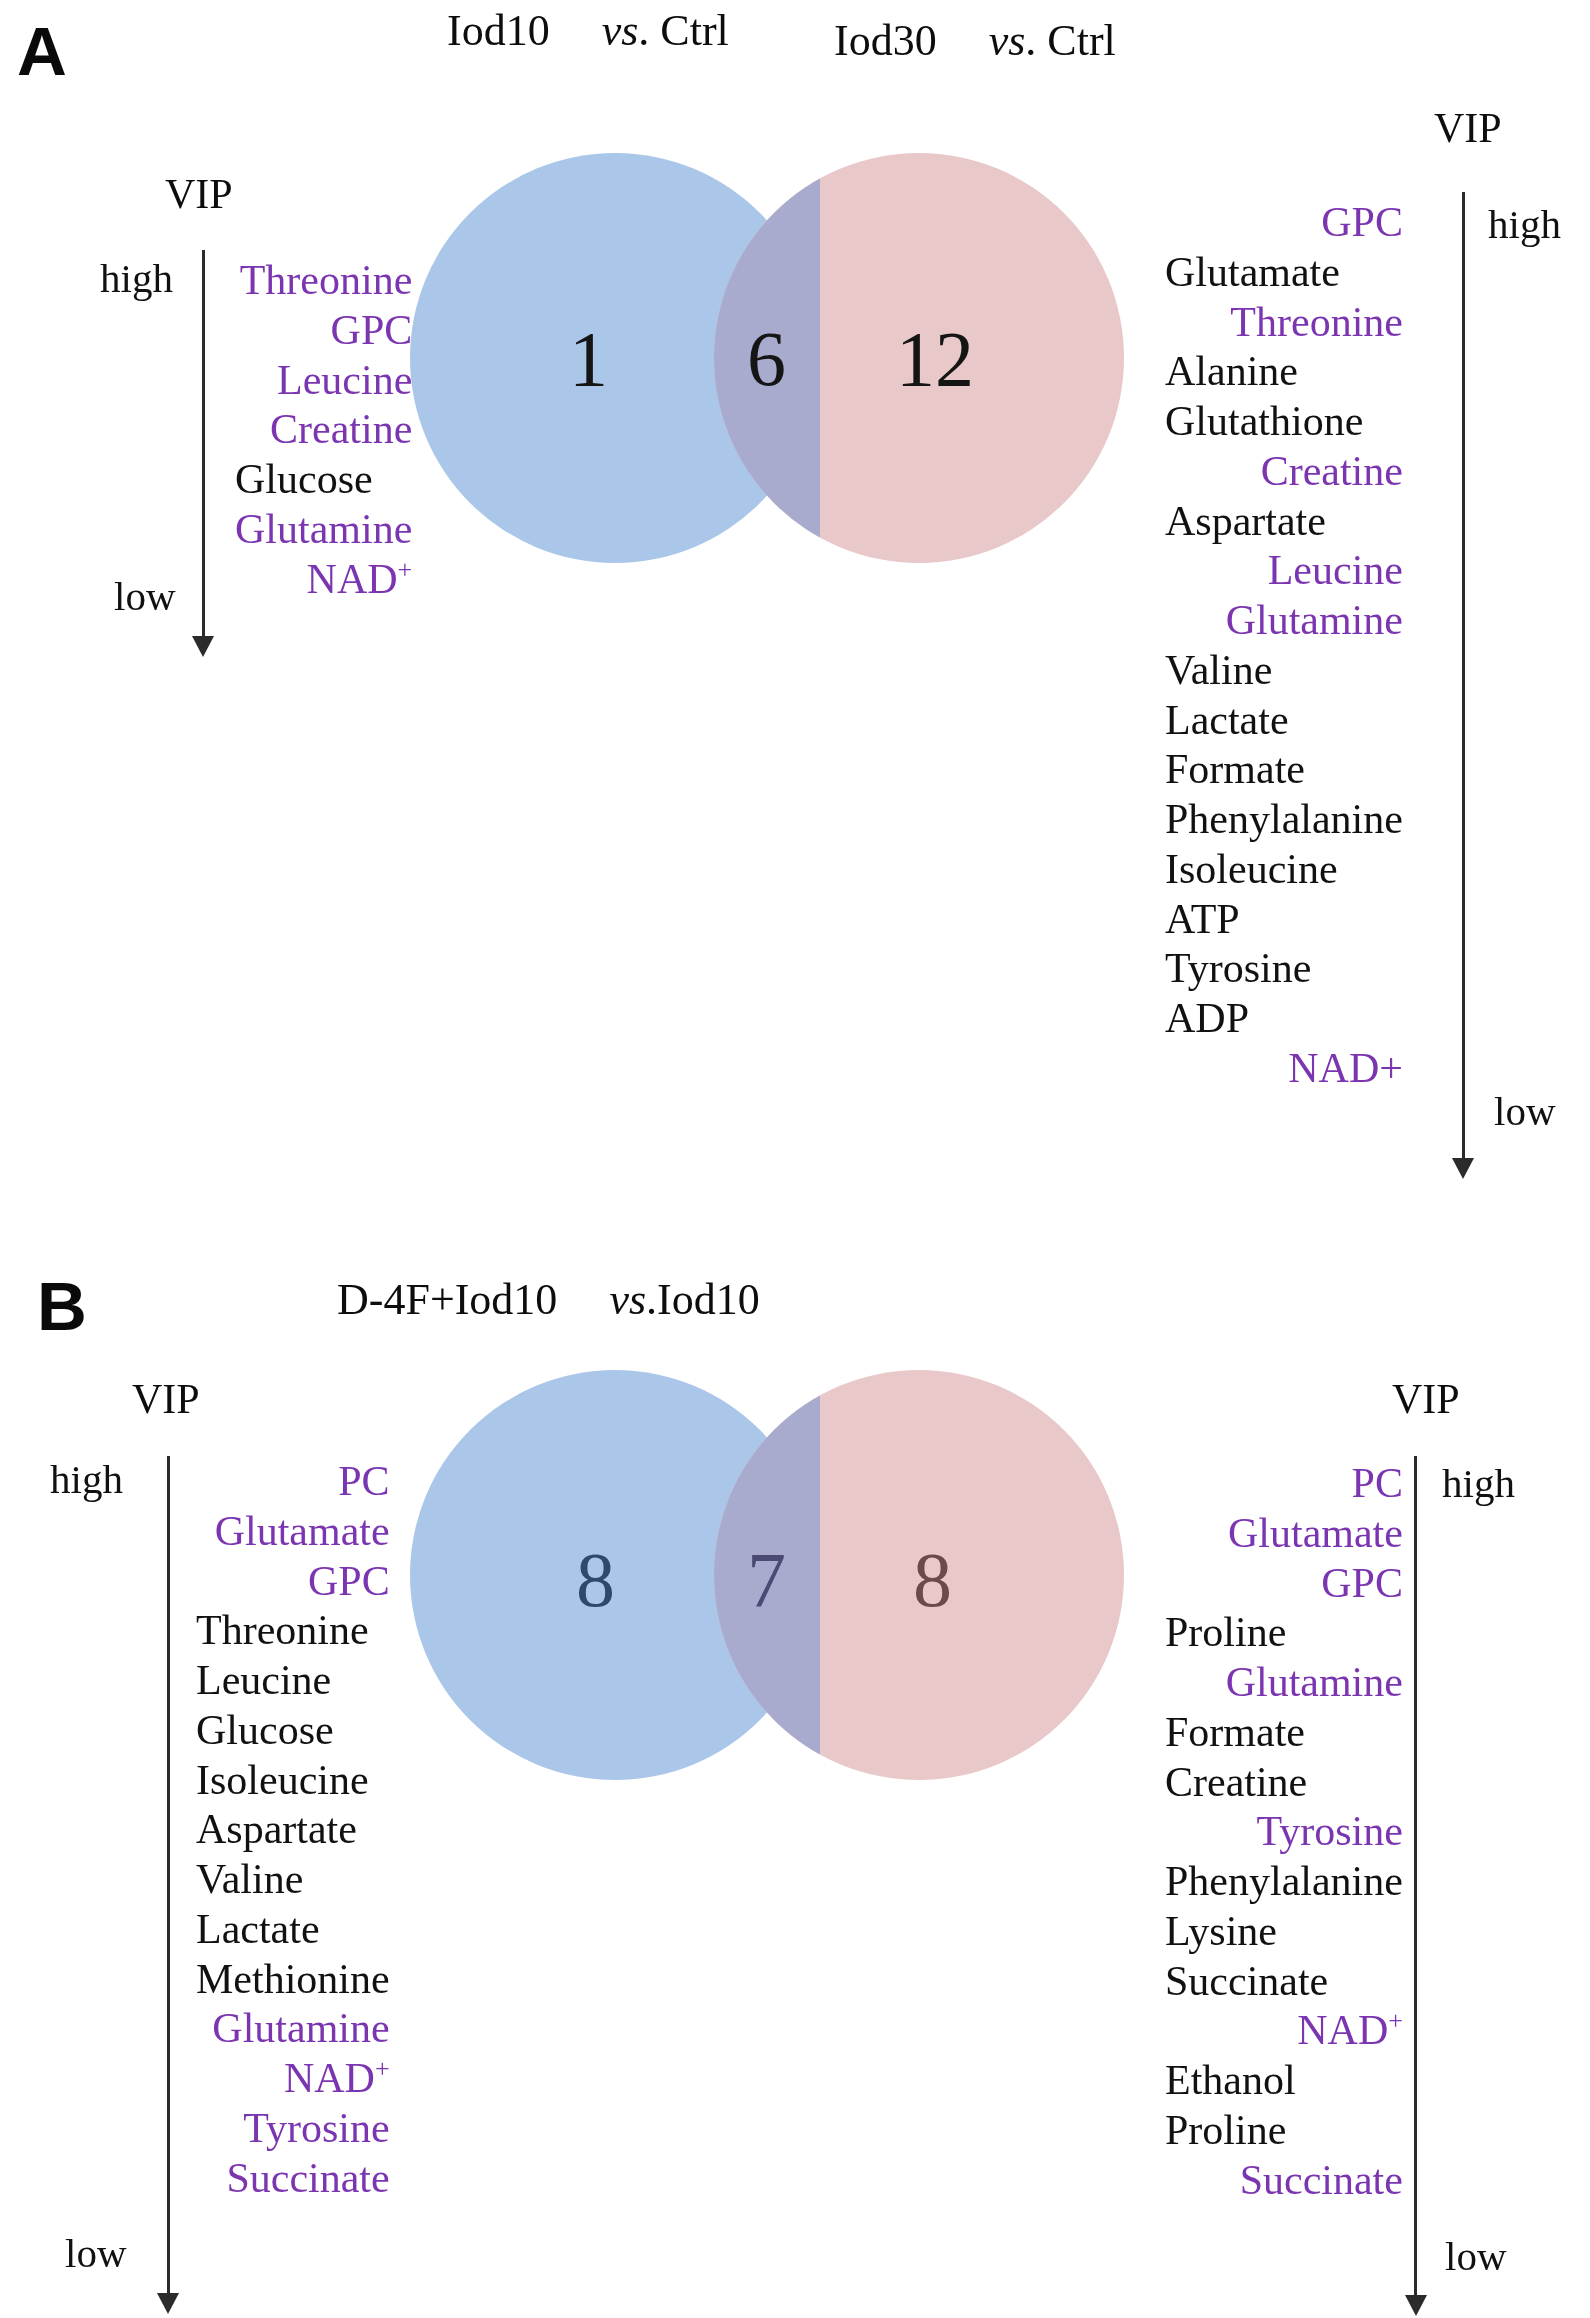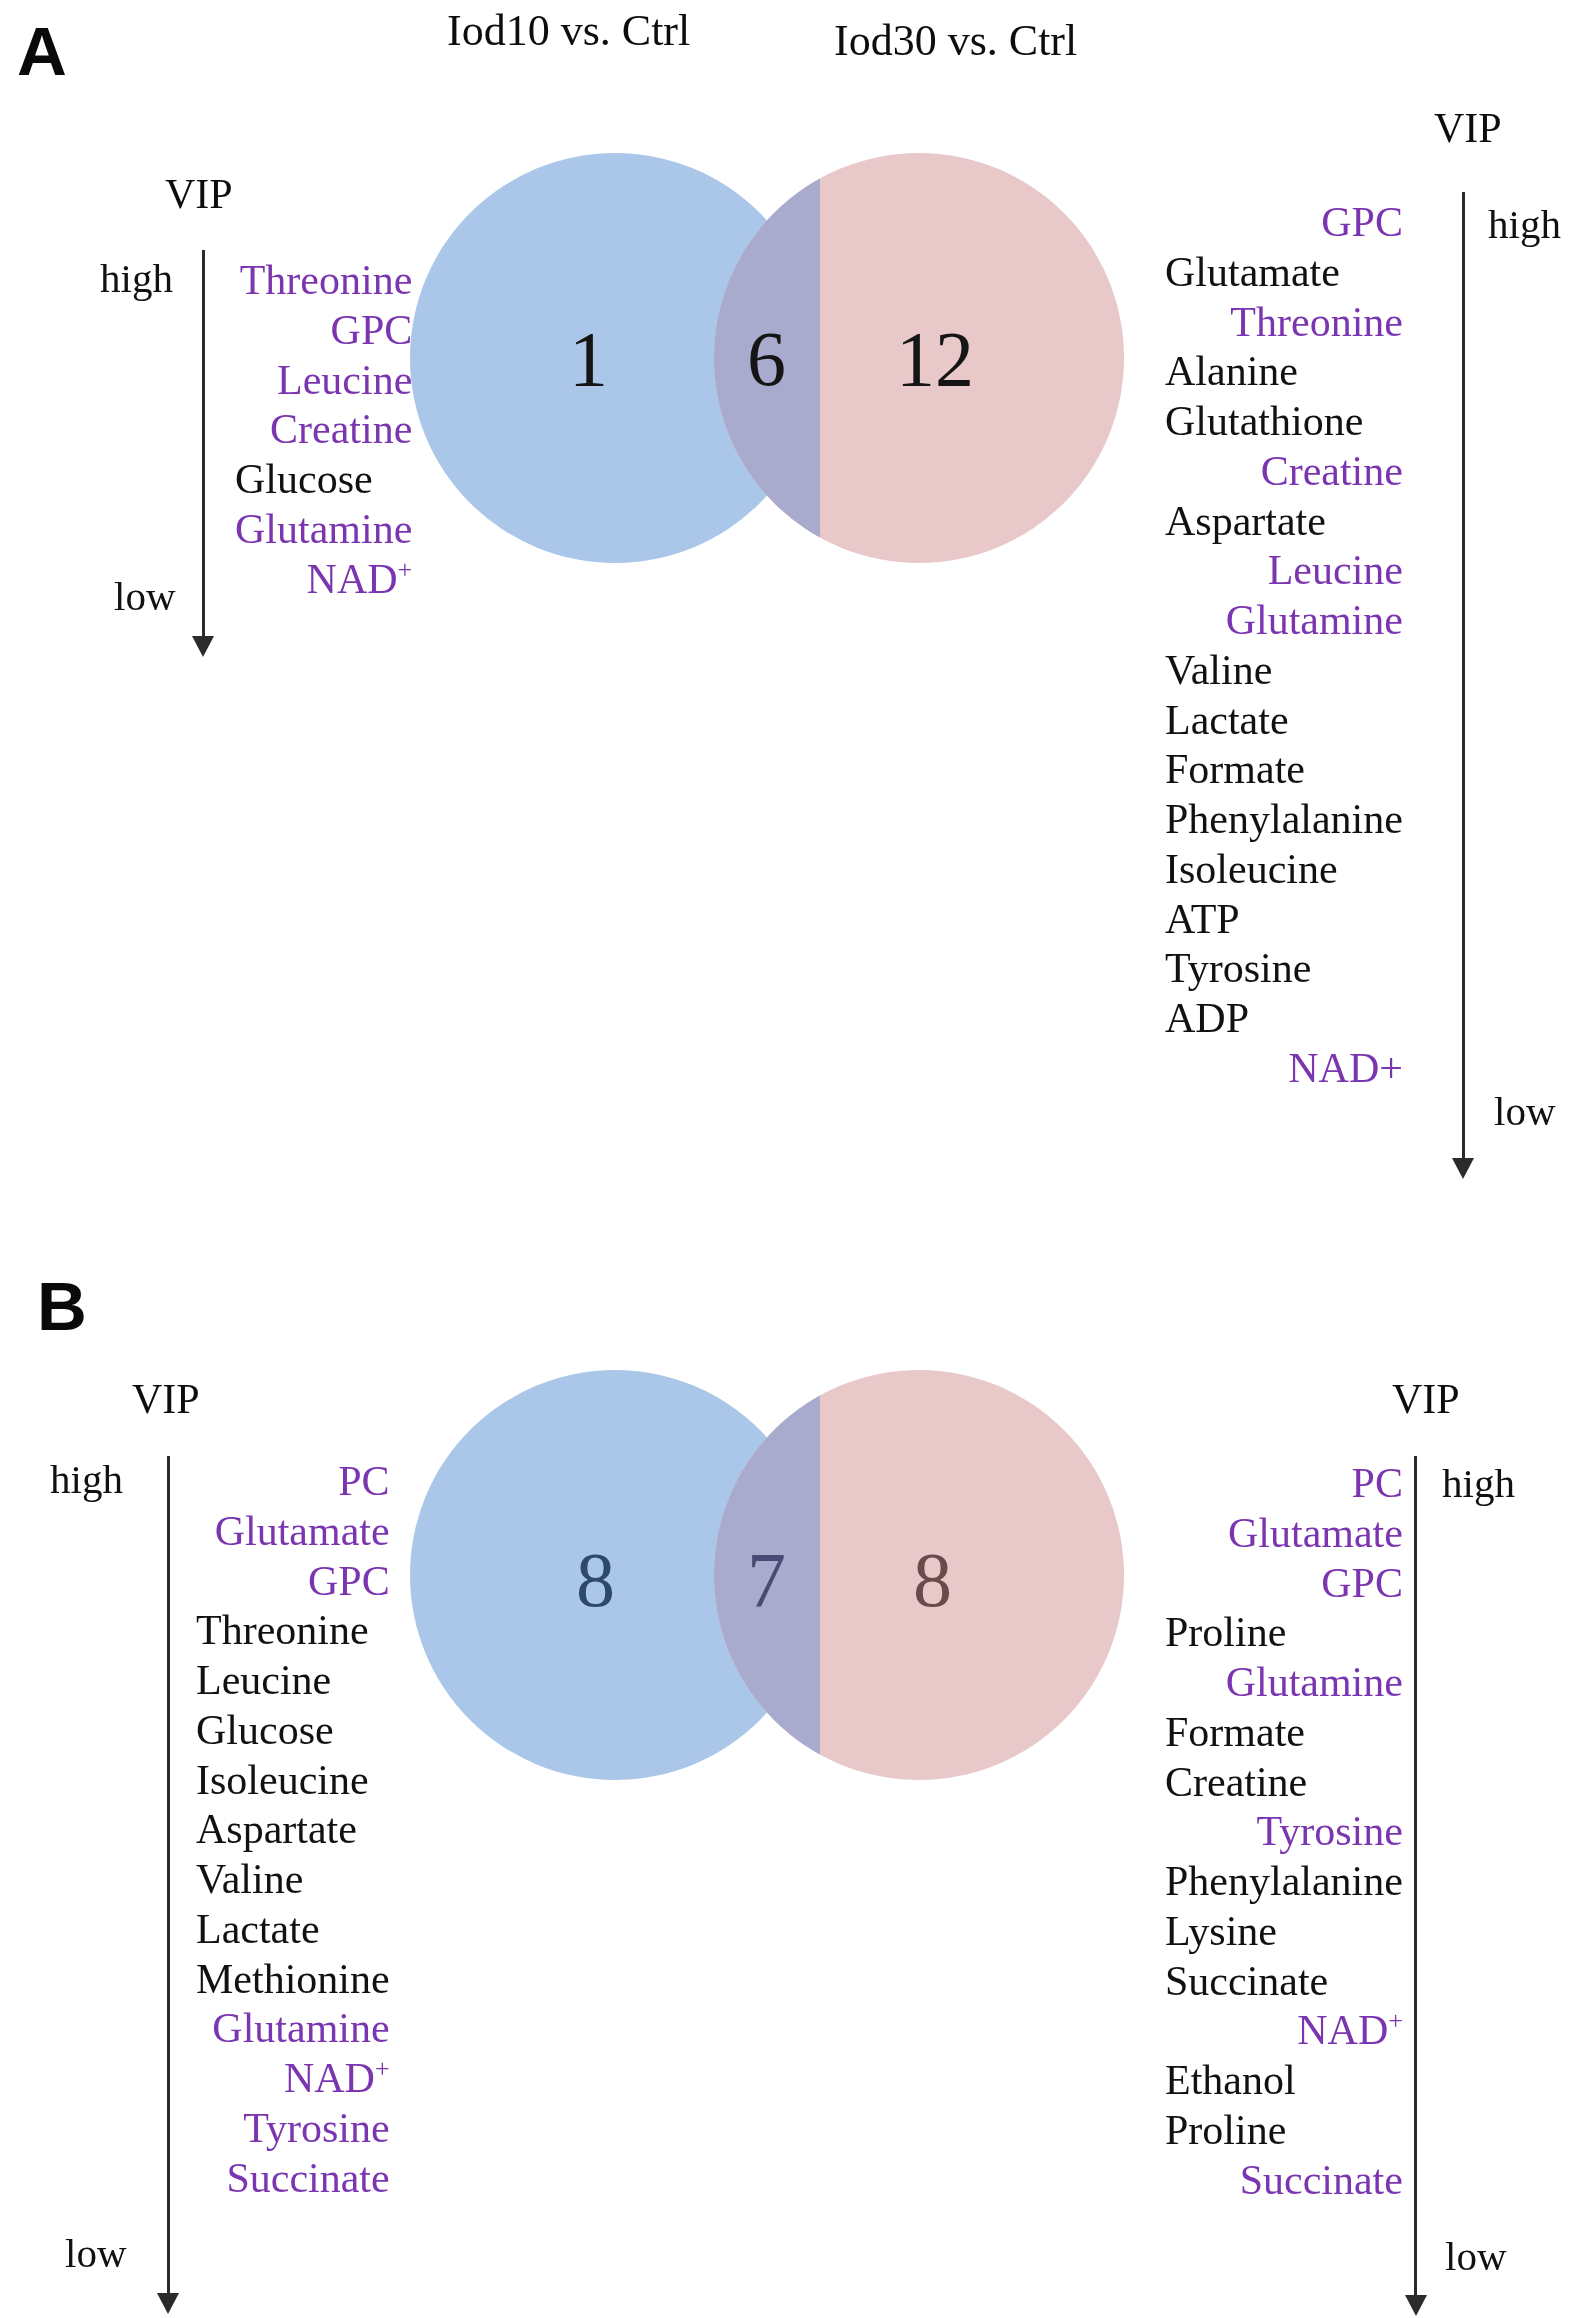--- a/index.html
+++ b/index.html
@@ -13,21 +13,21 @@
   #panel-b{top:1226px;height:1093px;}
 
   .panel-letter{
     position:absolute;font-family:"Liberation Sans","DejaVu Sans",sans-serif;
     font-weight:700;font-size:69px;line-height:1;color:#0a0a0a;
   }
 
   .venn-title{
     position:absolute;font-size:44px;line-height:1;white-space:nowrap;color:#0d0d0d;
   }
-  .venn-title .it{}
+  .venn-title .it{font-style:italic;margin-left:41px;}
 
   
   .venn{position:absolute;}
   .circle{position:absolute;border-radius:50%;}
   .circle.blue{background:#aac6e8;}
   .circle.pink{background:#e8c8c9;}
   .circle.overlap{background:#a8aace;}
   .venn-num{
     position:absolute;font-size:78px;line-height:1;text-align:center;
     white-space:nowrap;
@@ -119,20 +119,23 @@
   <div class="vip-arrowhead" style="left:1452px;top:1158px;"></div>
   <div class="vip-end" style="left:1488px;top:204px;">high</div>
   <div class="vip-end" style="left:1494px;top:1091px;">low</div>
 
 </div>
 
 <div class="panel" id="panel-b">
 
   <div class="panel-letter" style="left:37px;top:46px;">B</div>
 
+  <div class="venn-title" style="left:337px;top:52px;">
+    <span>D-4F+Iod10 </span><span class="it">vs</span><span>.Iod10</span>
+  </div>
 
 
   <div class="venn" style="left:410px;top:144px;width:714px;height:410px;">
     <div class="circle blue" style="left:0px;top:0px;width:410px;height:410px;"></div>
     <div class="circle pink" style="left:304px;top:0px;width:410px;height:410px;"></div>
     <div class="circle overlap" style="left:304px;top:0px;width:410px;height:410px;
          clip-path:inset(0 304px 0 0);"></div>
 
     <div class="venn-num" style="left:126px;top:171px;width:119px;color:#2e4a6b;">8</div>
     <div class="venn-num" style="left:297px;top:171px;width:119px;color:#4b4a74;">7</div>

